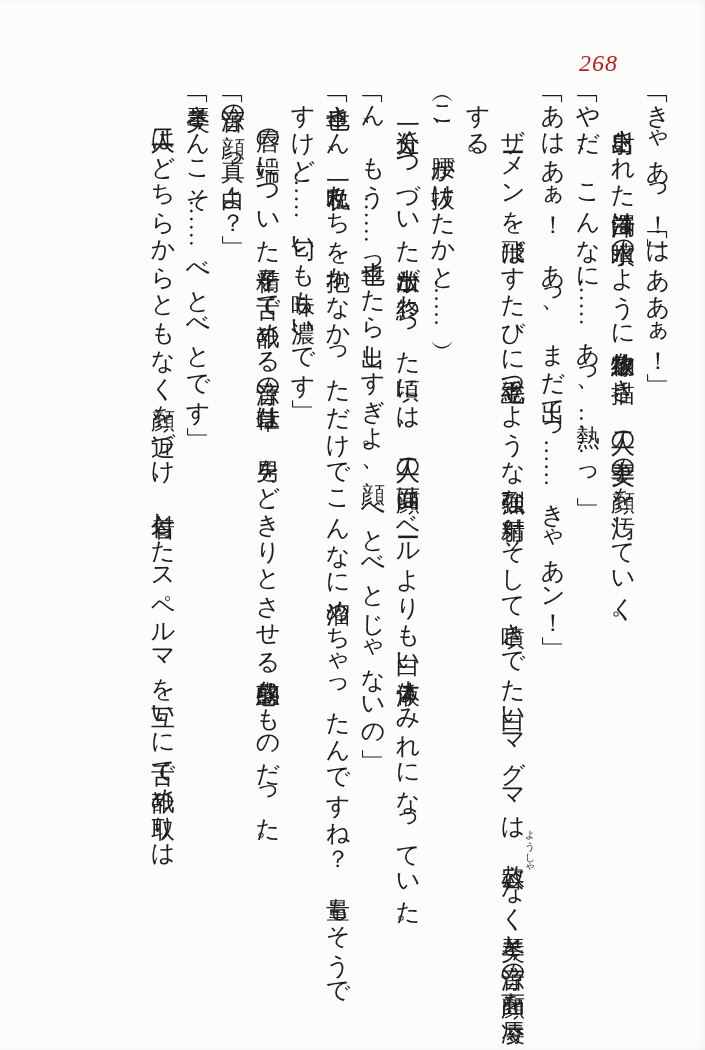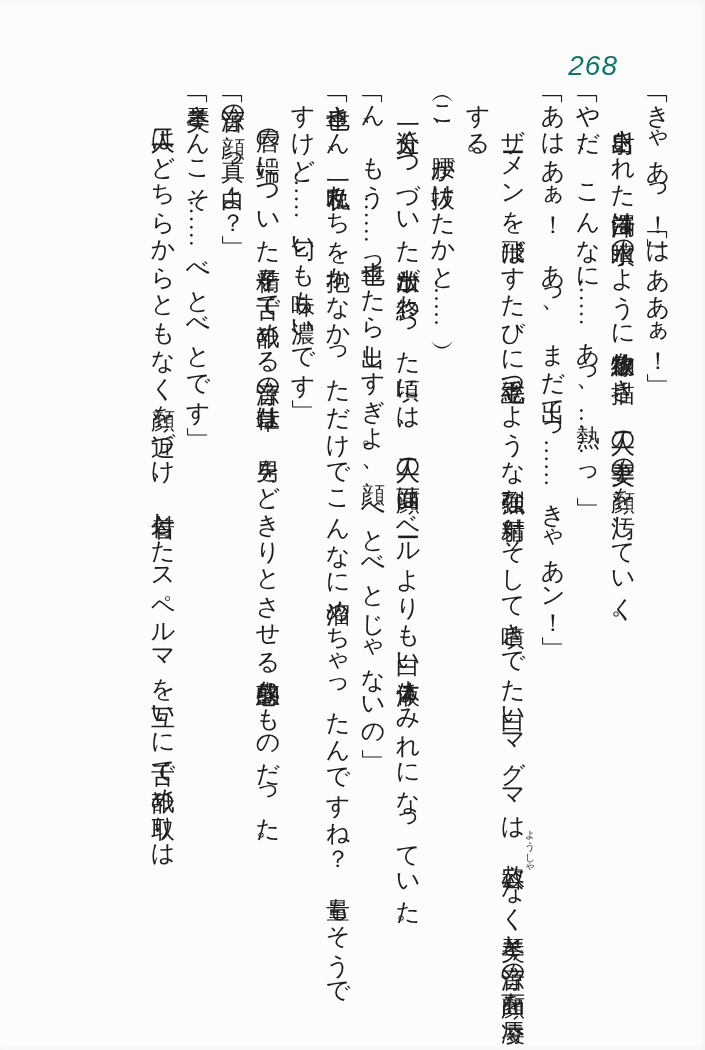--- a/index.html
+++ b/index.html
@@ -12,25 +12,25 @@
     width: 705px;
     height: 1050px;
     background: #fcfcfb;
     overflow: hidden;
     box-shadow: inset -2px 0 6px rgba(0,0,0,0.04);
   }
   .page-number {
     position: absolute;
     top: 50px;
     right: 87px;
-    font-family: Liberation Sans, sans-serif;
+    font-family: Liberation Serif, serif;
     font-style: italic;
-    font-size: 28px;
+    font-size: 24px;
     letter-spacing: 1px;
-    color: #0f766e;
+    color: #b91c1c;
   }
   .text-block {
     position: absolute;
     top: 88px;
     right: 30px;
     height: 922px;
     width: 620px;
     writing-mode: vertical-rl;
     text-orientation: mixed;
     font-family: "Liberation Serif", "DejaVu Serif", serif;

